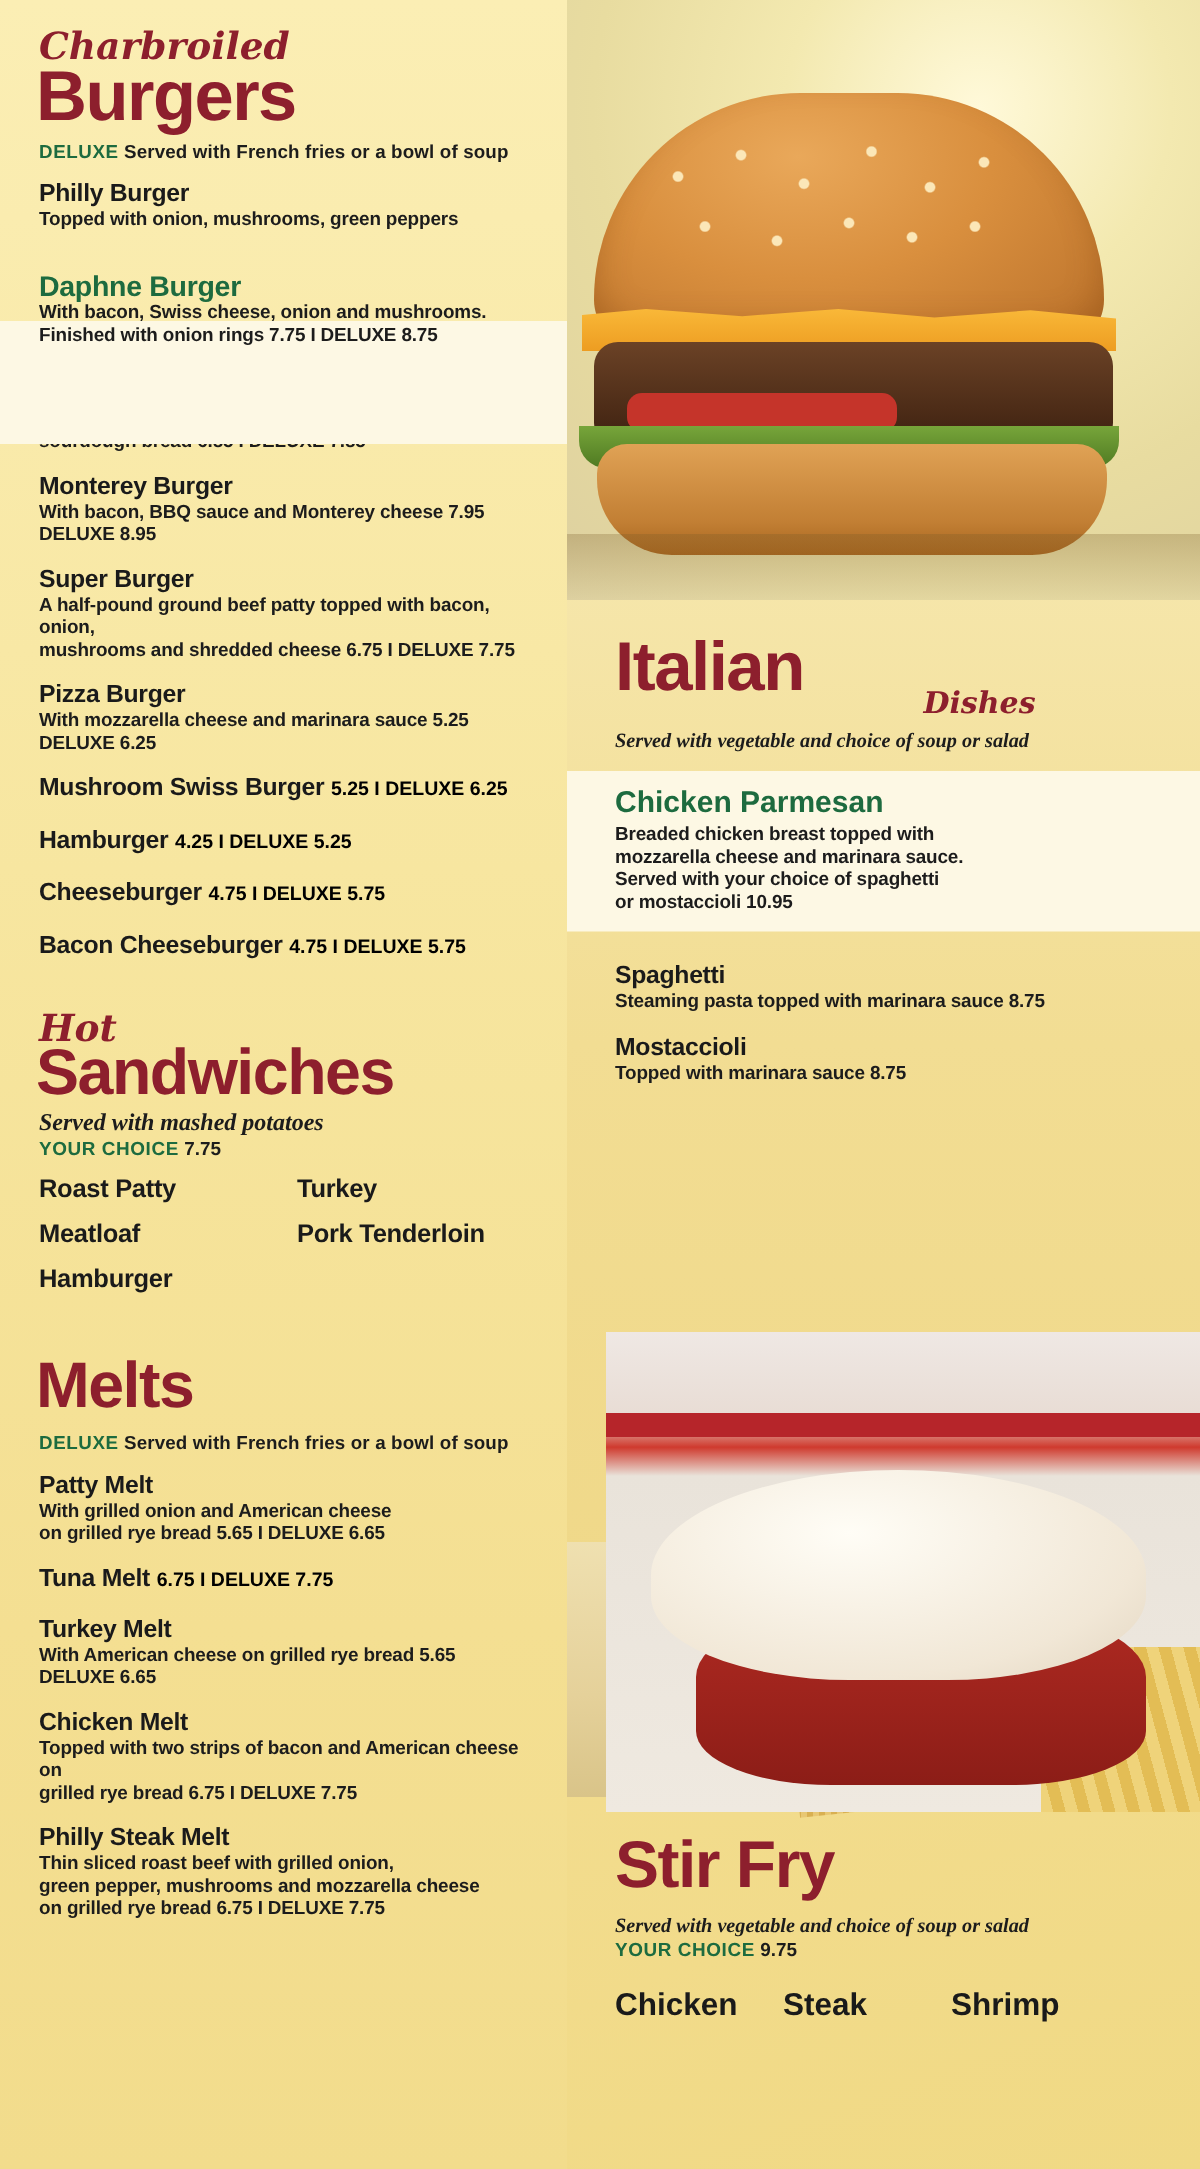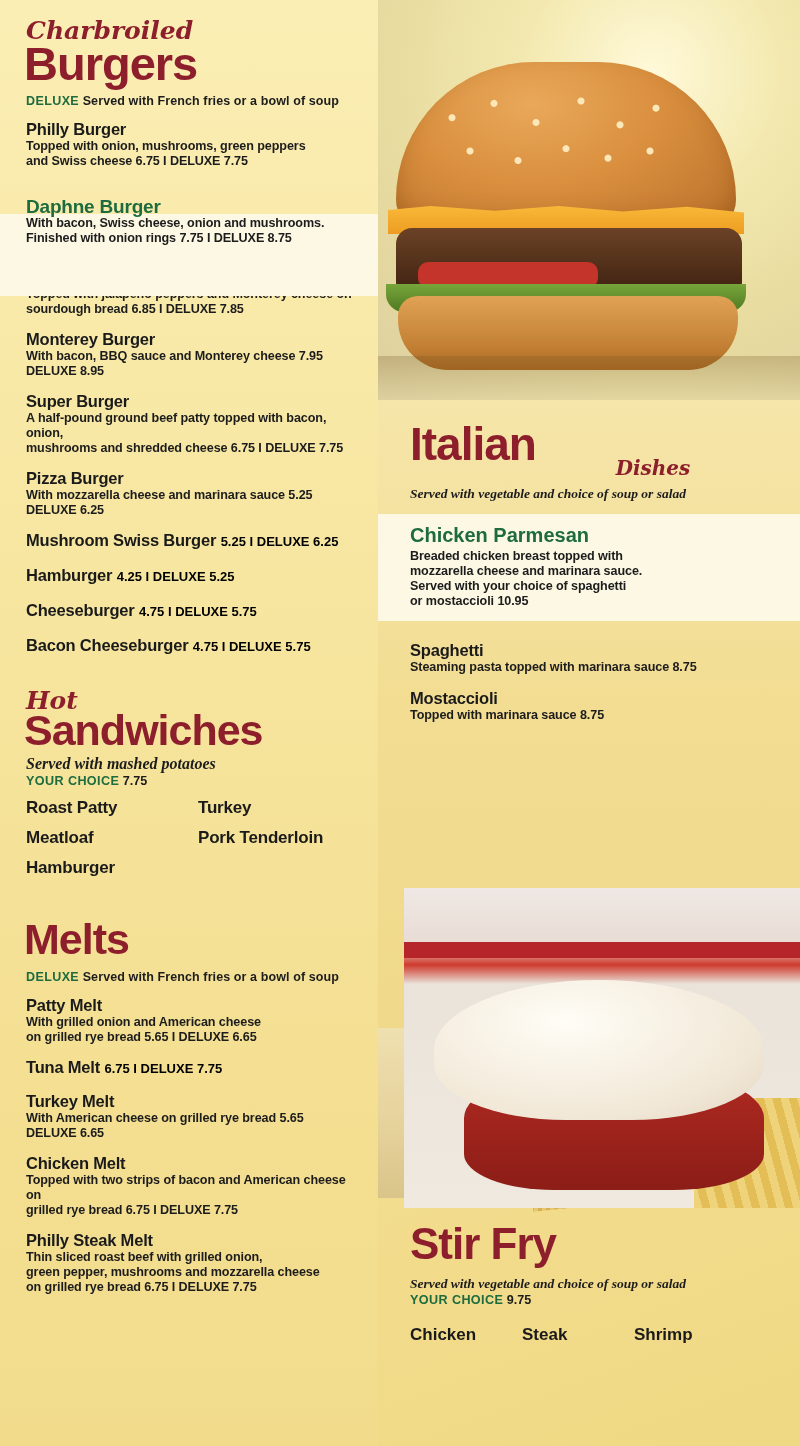--- a/index.html
+++ b/index.html
@@ -339,21 +339,21 @@
     margin: 10px 0 0 32px;
   }
   .stir-yc {
     font-size: 12.6px; font-weight: bold; margin: 1px 0 0 32px; color: #1c1c1c;
   }
   .stir-opts {
     display: grid;
     grid-template-columns: 112px 112px 1fr;
     margin: 18px 0 0 32px;
   }
-  .stir-opts div { font-size: 17px; font-weight: bold; color: #1a1a1a; }
+  .stir-opts div { font-size: 21px; font-weight: bold; color: #1a1a1a; }
 </style>
 </head>
 <body>
 
 <div class="page">
 
   <div class="left-col">
 
     <div class="highlight-band" style="top:214px;height:82px;"></div>
 
@@ -361,21 +361,20 @@
       <div class="script sect-script-burgers">Charbroiled</div>
       <div class="big-title sect-burgers">Burgers</div>
       <div class="deluxe-line">
         <span class="deluxe-word">DELUXE</span>
         <span>Served with French fries or a bowl of soup</span>
       </div>
 
       <div class="item">
         <div class="item-name">Philly Burger</div>
         <div class="item-desc">Topped with onion, mushrooms, green peppers</div>
-        <div class="item-desc">and Swiss cheese  6.75  I  DELUXE  7.75</div>
       </div>
 
       <div class="item hl-item" style="margin-top:28px;margin-bottom:22px;">
         <div class="item-name hl-name">Daphne Burger</div>
         <div class="item-desc">With bacon, Swiss cheese, onion and mushrooms.</div>
         <div class="item-desc">Finished with onion rings  7.75  I  DELUXE  8.75</div>
       </div>
 
       <div class="item">
         <div class="item-name">Jalapeño Burger</div>

